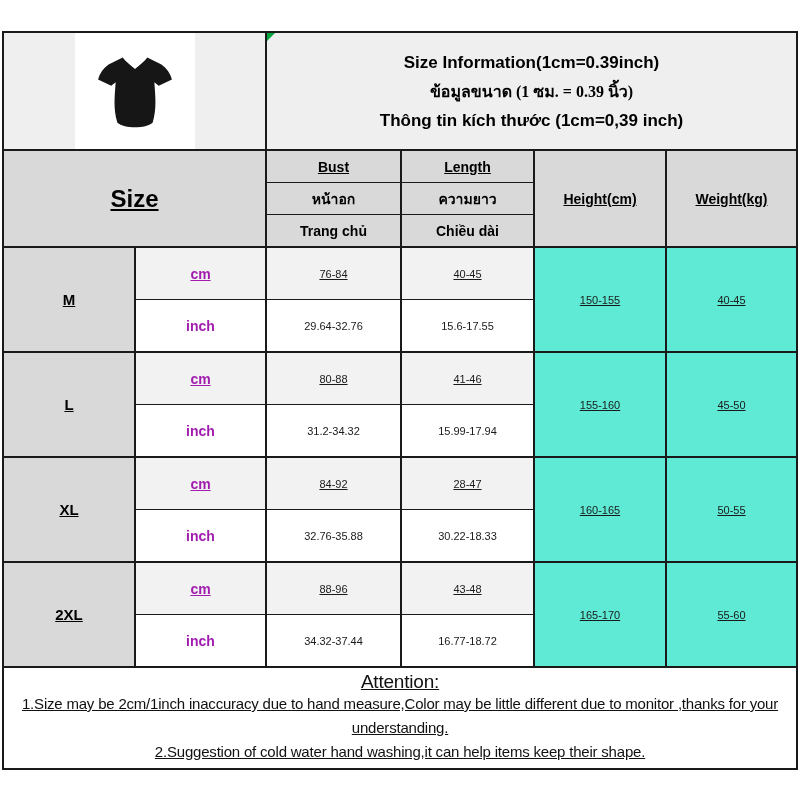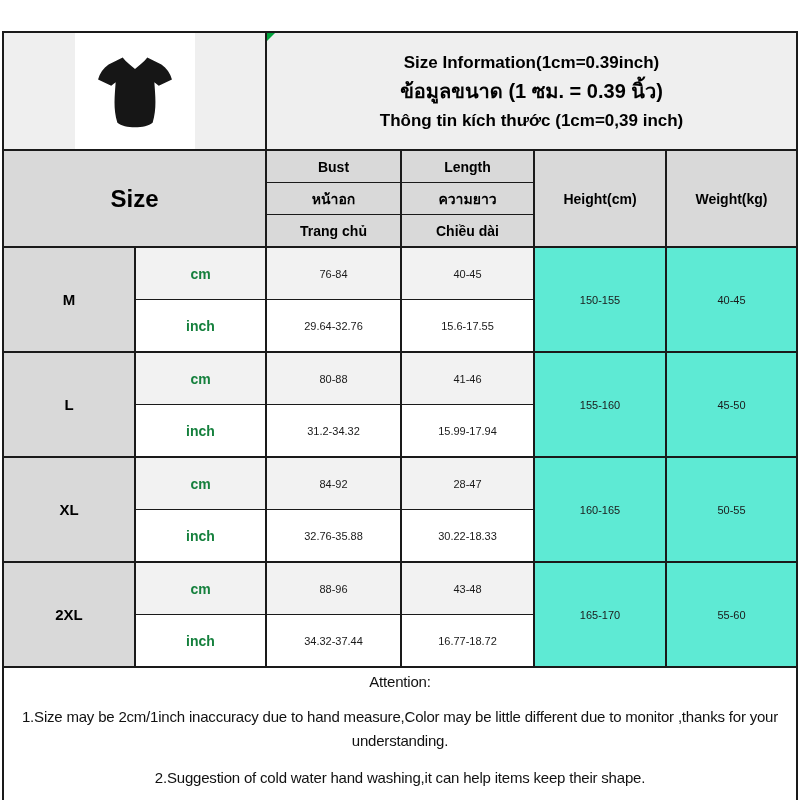--- a/index.html
+++ b/index.html
@@ -20,61 +20,61 @@
     border:2px solid #1a1a1a;
   }
   td{
     border:solid #1a1a1a;
     border-width:1px 2px;
     text-align:center;
     vertical-align:middle;
     padding:0;
     overflow:hidden;
   }
-  tr.gs td{border-top-width:2px;}
+  tr.gs td{border-top-width:2px;text-decoration:underline;}
   
   tr.h-top  td{height:116px;}
   tr.h-hdr  td{height:31px;}
   tr.h-data td{height:51px;}
   tr.h-att  td{height:100px;}
   
   .bg-img  {background:#efefef;}
   .bg-info {background:#efefef;}
   .bg-hdr  {background:#d9d9d9;}
   .bg-cm   {background:#f2f2f2;}
   .bg-inch {background:#ffffff;}
   .bg-val  {background:#5eead4;}
   .bg-att  {background:#ffffff;}
   
   .t-size-big{font-size:24px;font-weight:bold;color:#000;}
   .t-hdr{font-size:14px;font-weight:bold;color:#000;}
-  .t-unit{font-size:14px;font-weight:bold;color:#15803d;}
+  .t-unit{font-size:14px;font-weight:bold;color:#a21caf;}
   .t-label{font-size:15px;font-weight:bold;color:#000;}
   .t-val{font-size:11px;font-weight:normal;color:#1a1a1a;}
   .info-cell{position:relative;}
   .info-stack{display:flex;flex-direction:column;justify-content:center;height:100%;gap:0;}
   .info-line{font-weight:bold;color:#000;line-height:29px;}
   .info-en{font-size:17px;}
-  .info-th{font-size:20px;}
+  .info-th{font-size:16px;font-family:Liberation Serif, serif;}
   .info-vi{font-size:17px;}
   .corner-triangle{
     position:absolute;top:0;left:0;width:0;height:0;
     border-top:8px solid #00a33c;
     border-right:8px solid transparent;
   }
   .img-box{
     width:120px;height:100%;
     margin:0 auto;
     background:#ffffff;
     display:flex;align-items:center;justify-content:center;
   }
   .att-cell{vertical-align:top;}
   .att-stack{padding-top:3px;letter-spacing:-0.2px;}
-  .att-title{font-size:15px;line-height:21px;color:#111;}
-  .att-note{font-size:15px;line-height:24px;color:#111;max-width:780px;margin:13px auto;}
+  .att-title{font-size:19px;line-height:21px;color:#111;}
+  .att-note{font-size:15px;line-height:24px;color:#111;max-width:780px;margin:0 auto;}
 </style>
 </head>
 <body>
 
 <div class="page">
   <table class="size-table">
     <colgroup>
       <col style="width:132px">
         <col style="width:131px">
       <col style="width:135px">

